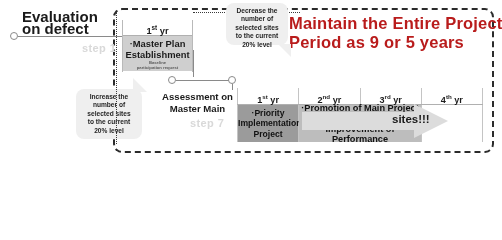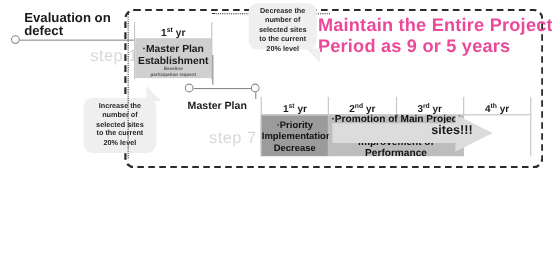--- a/index.html
+++ b/index.html
@@ -23,29 +23,29 @@
   }
 
   
   #banner {
     position:absolute;
     left:289px; top:14px;
     width:207px;
     font-size:16.5px;
     line-height:19px;
     font-weight:bold;
-    color:#ec4899;
+    color:#b91c1c;
     letter-spacing:.2px;
     white-space:nowrap;
   }
 
   
   #eval-label {
     position:absolute; left:22px; top:11px;
-    width:98px; font-size:12px; line-height:11.5px;
+    width:98px; font-size:15px; line-height:11.5px;
     font-weight:bold; color:#1b1b1b;
   }
   .node {
     position:absolute; width:8px; height:8px;
     border:1.3px solid #8a8a8a; border-radius:50%;
     background:#ffffff;
   }
   .hline { position:absolute; height:0; border-top:1.3px solid #8a8a8a; }
   .vline { position:absolute; width:0; border-left:1.3px solid #8a8a8a; }
 
@@ -65,21 +65,21 @@
     height:35px; background:#cfcfcf;
     padding-top:2px; text-align:center;
   }
   #t1 .body .main { font-size:9.4px; font-weight:bold; line-height:11px; }
   #t1 .body .sub  { font-size:4.2px; line-height:5px; color:#5a5a5a; font-weight:bold; }
 
   .sup { font-size:.68em; vertical-align:super; }
 
   
   .stepwm {
-    position:absolute; font-size:15px; font-weight:normal;
+    position:absolute; font-size:11px; font-weight:bold;
     color:#d9d9d9; letter-spacing:.4px;
   }
   #step1wm { left:82px; top:42px; }
   #step2wm { left:190px; top:117px; }
 
   
   .bubble {
     position:absolute; background:#efefef; border-radius:8px;
     text-align:center; font-size:6.6px; line-height:8.4px;
     font-weight:bold; color:#262626; padding:4px 3px;
@@ -190,21 +190,22 @@
 
 <div class="dotlead-v" style="left:116px; top:12px; height:132px;"></div>
 
 <div class="vline" style="left:193px; top:50px; height:27px;"></div>
 <div class="node" style="left:168px; top:76px;"></div>
 <div class="hline" style="left:176px; top:80px; width:53px;"></div>
 <div class="node" style="left:228px; top:76px;"></div>
 <div class="vline" style="left:232px; top:84px; height:6px;"></div>
 
 <div id="assess-label">
-  <div>Master Plan</div>
+  <div>Assessment on</div>
+  <div>Master Main</div>
 </div>
 
 <div class="stepwm" id="step2wm">step 7</div>
 
 <div id="t2">
   <div class="hdrrow">
     <div>
       <span>1</span><span class="sup">st</span><span> yr</span>
     </div>
     <div>
@@ -214,21 +215,21 @@
       <span>3</span><span class="sup">rd</span><span> yr</span>
     </div>
     <div>
       <span>4</span><span class="sup">th</span><span> yr</span>
     </div>
   </div>
   <div class="bodyrow">
     <div class="cell c1">
       <div>·Priority</div>
       <div>Implementation</div>
-      <div>Decrease</div>
+      <div>Project</div>
     </div>
     <div class="cell c2">
       <div>·Promotion of Main Project &amp;</div>
       <div>Improvement of Performance</div>
     </div>
     <div class="cell c3"></div>
   </div>
 </div>
 
 <div id="arrow-wrap">

